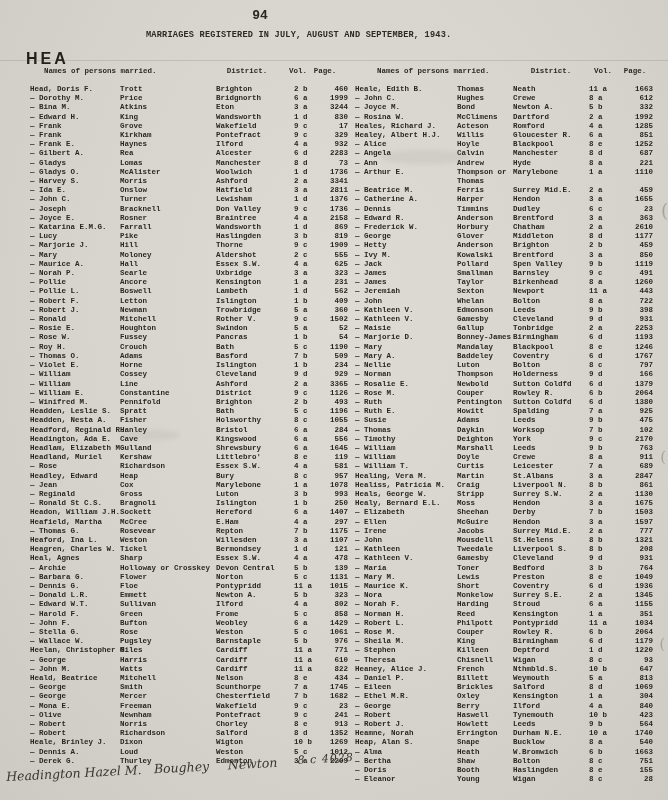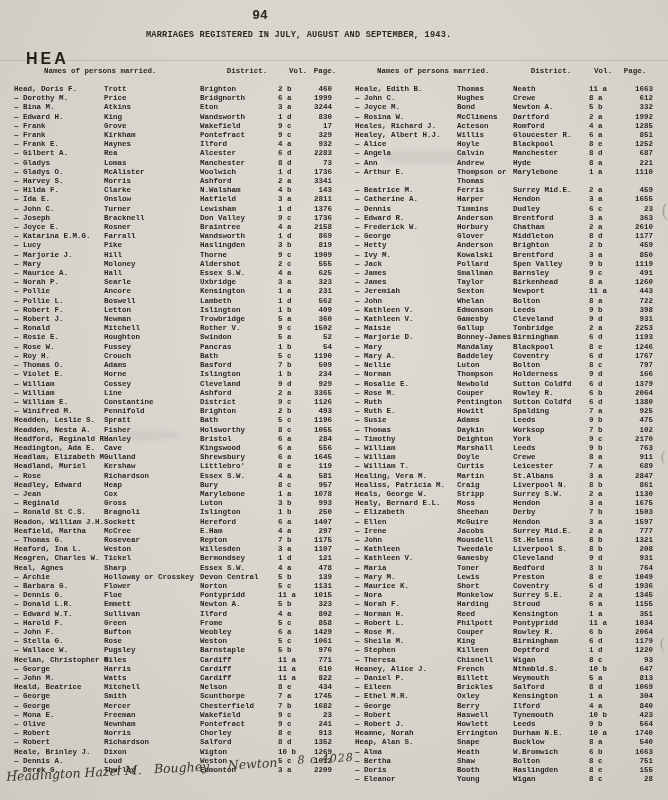--- a/index.html
+++ b/index.html
@@ -31,21 +31,21 @@
     position:absolute; top:66px; display:grid; font-weight:bold; font-size:7.5px;
     line-height:10px; white-space:nowrap; color:#2e2a23;
   }
   .hdr-left  { left:22px;  width:318px; grid-template-columns:186px 78px 24px 30px; }
   .hdr-right { left:355px; width:298px; grid-template-columns:158px 76px 28px 36px; }
   .hdr-names { padding-left:22px; }
   .hdr-district, .hdr-vol, .hdr-page { text-align:center; }
   .tbl {
     position:absolute; top:85px; font-size:7.5px; font-weight:bold;
   }
-  .tbl-left  { left:14px;  width:318px; }
+  .tbl-left  { left:30px;  width:318px; }
   .tbl-right { left:355px; width:298px; }
   .row { display:grid; min-height:9.2px; line-height:9.2px; align-items:start; }
   .tbl-left  .row { grid-template-columns:90px 96px 78px 24px 30px; }
   .tbl-right .row { grid-template-columns:102px 56px 76px 28px 36px; }
   .cell { overflow:visible; }
   .c-n, .c-d, .c-v { white-space:nowrap; }
   .c-s { white-space:normal; }
   .c-p { text-align:right; white-space:nowrap; }
   .handwritten {
     position:absolute; left:6px; top:760px; width:348px;
@@ -165,27 +165,20 @@
         <span class="cell c-p">1736</span>
       </div>
       <div class="row">
         <span class="cell c-n">— Harvey S.</span>
         <span class="cell c-s">Morris</span>
         <span class="cell c-d">Ashford</span>
         <span class="cell c-v">2 a</span>
         <span class="cell c-p">3341</span>
       </div>
       <div class="row">
-        <span class="cell c-n">— Hilda F.</span>
-        <span class="cell c-s">Clarke</span>
-        <span class="cell c-d">N.Walsham</span>
-        <span class="cell c-v">4 b</span>
-        <span class="cell c-p">143</span>
-      </div>
-      <div class="row">
         <span class="cell c-n">— Ida E.</span>
         <span class="cell c-s">Onslow</span>
         <span class="cell c-d">Hatfield</span>
         <span class="cell c-v">3 a</span>
         <span class="cell c-p">2811</span>
       </div>
       <div class="row">
         <span class="cell c-n">— John C.</span>
         <span class="cell c-s">Turner</span>
         <span class="cell c-d">Lewisham</span>

